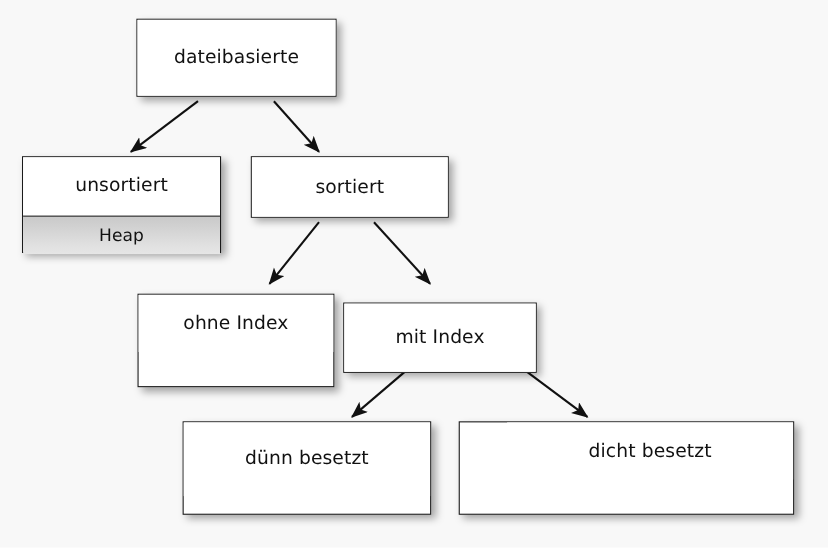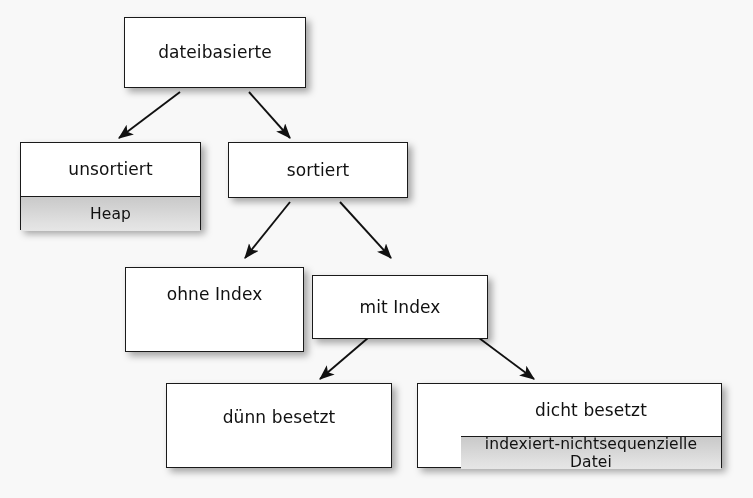--- a/index.html
+++ b/index.html
@@ -128,16 +128,15 @@
   <div class="node" id="node-mit-index">
     <div class="title">mit Index</div>
   </div>
 
   <div class="node" id="node-duenn">
     <div class="title">dünn besetzt</div>
   </div>
 
   <div class="node" id="node-dicht">
     <div class="title">dicht besetzt</div>
-    <div class="sub">indexiert-nichtsequenzielle Datei</div>
   </div>
 
 </div>
 
 </body></html>

